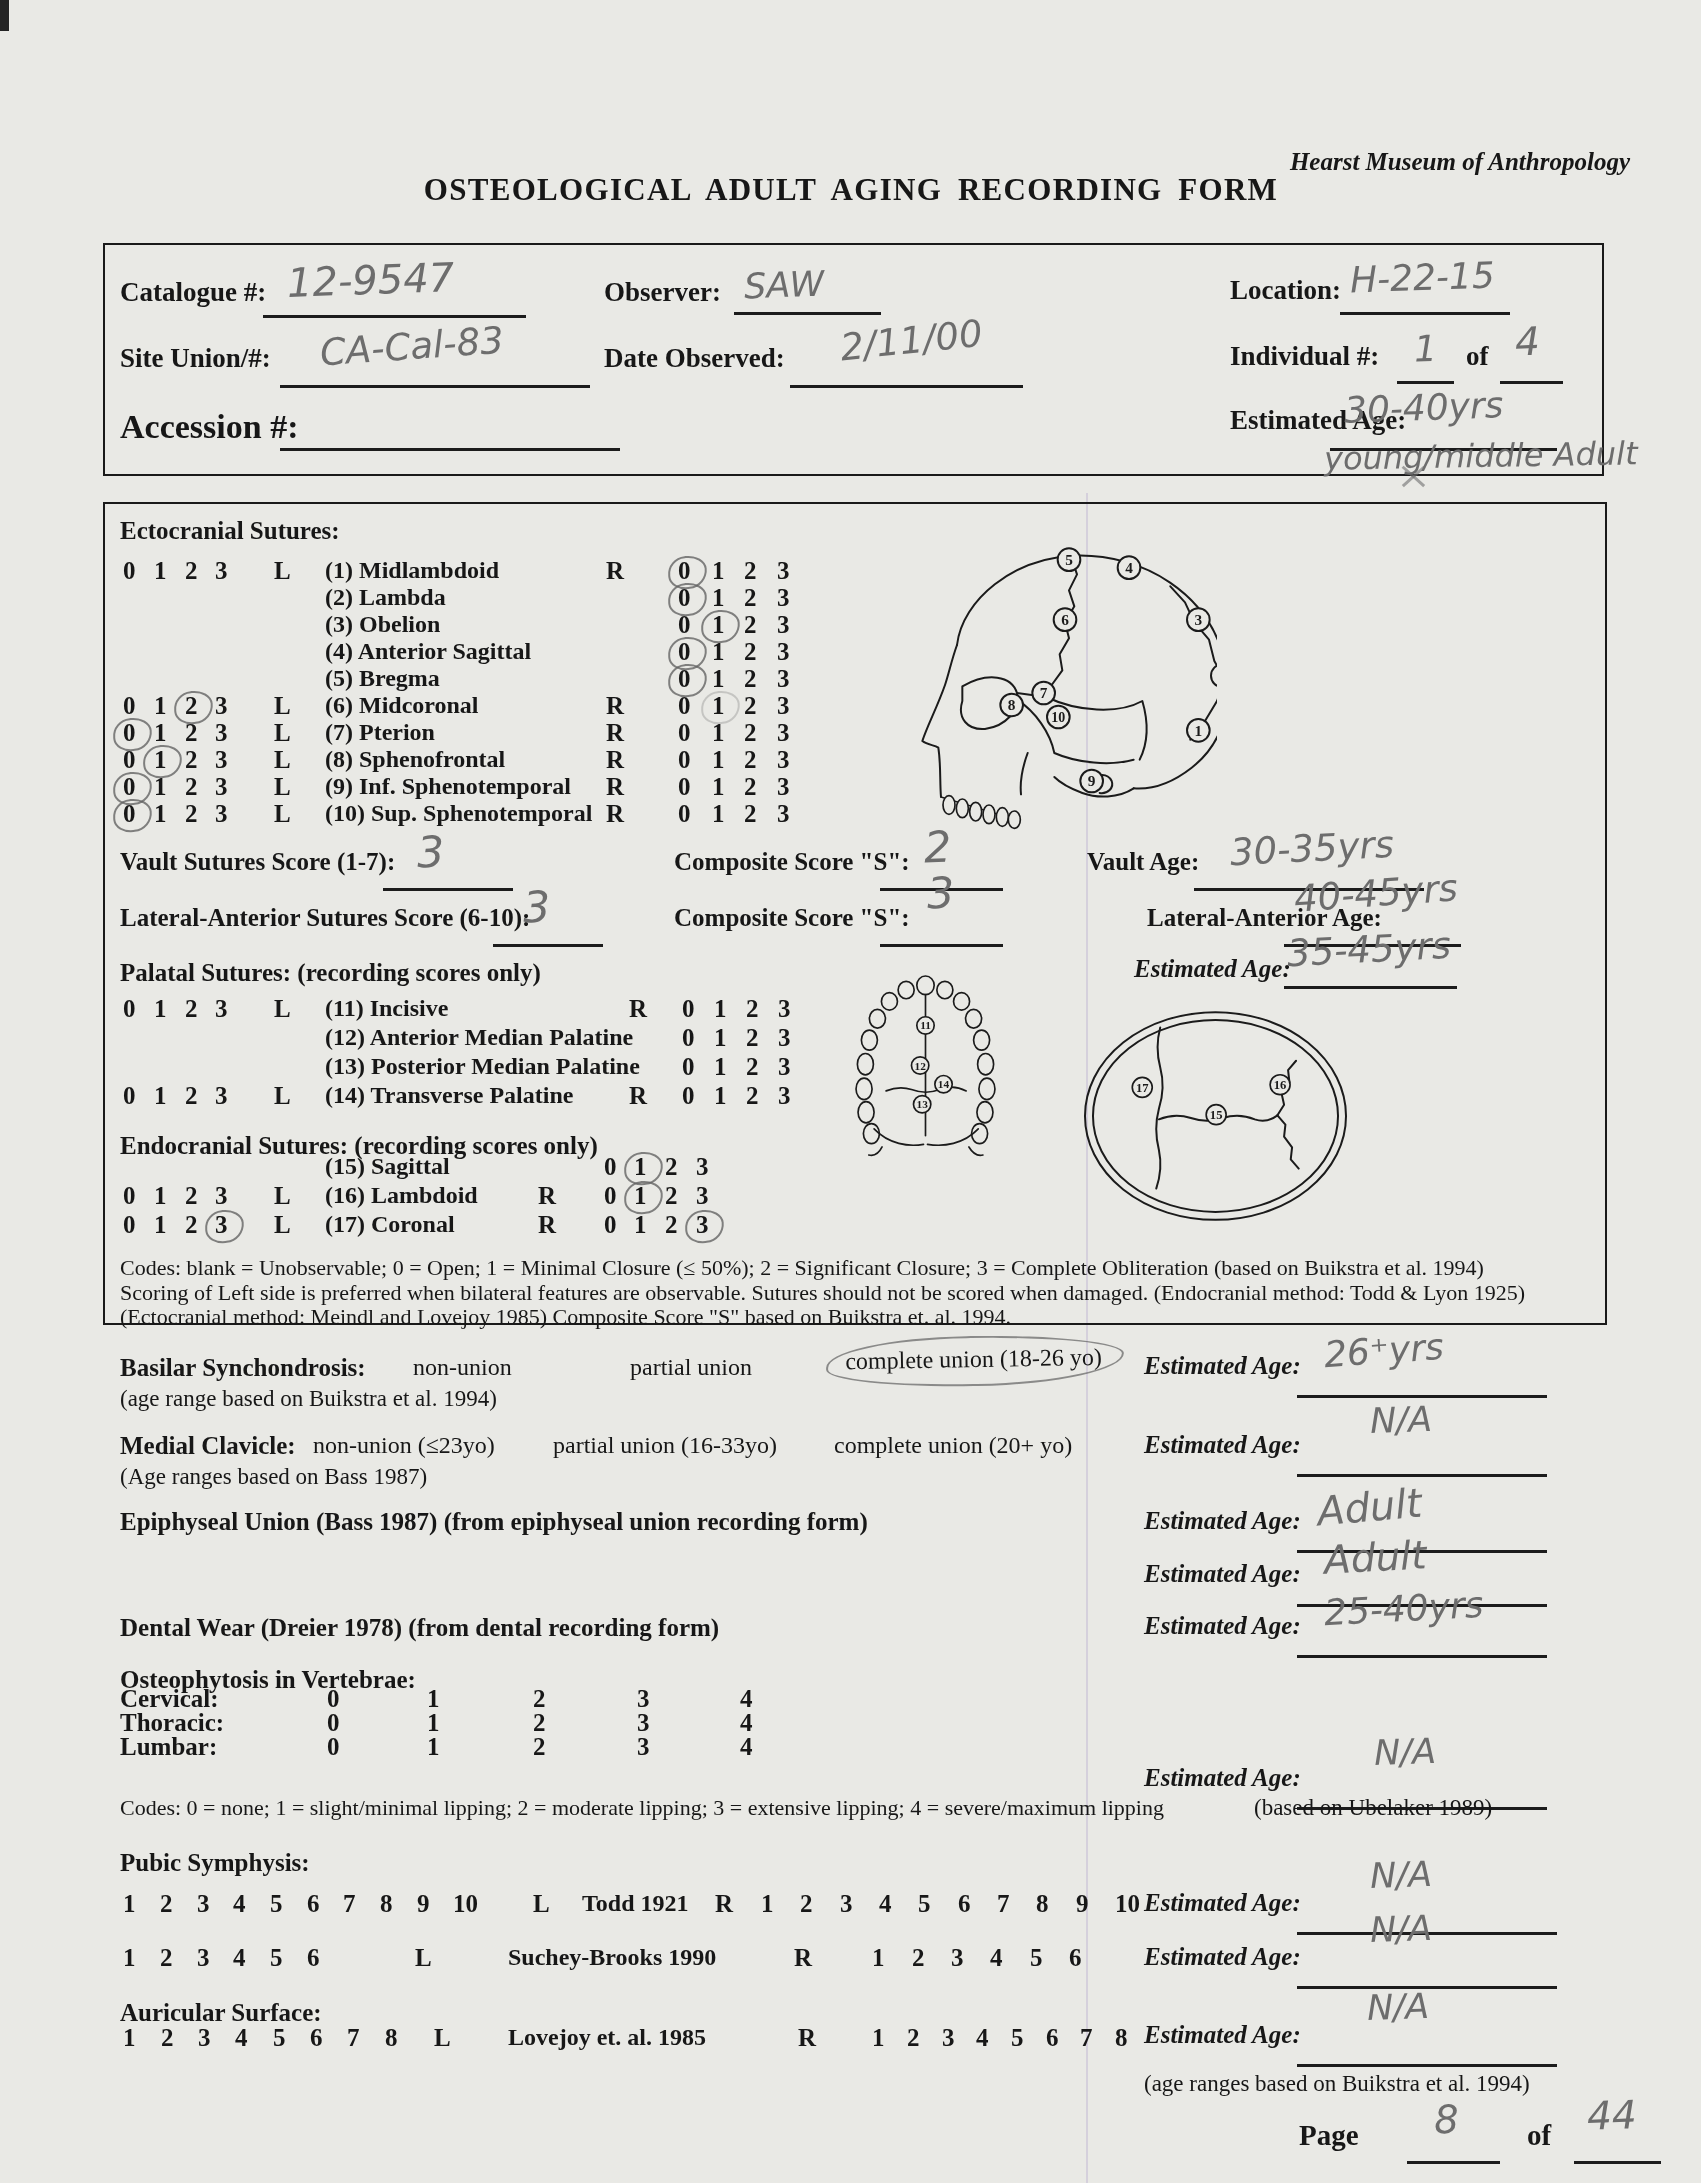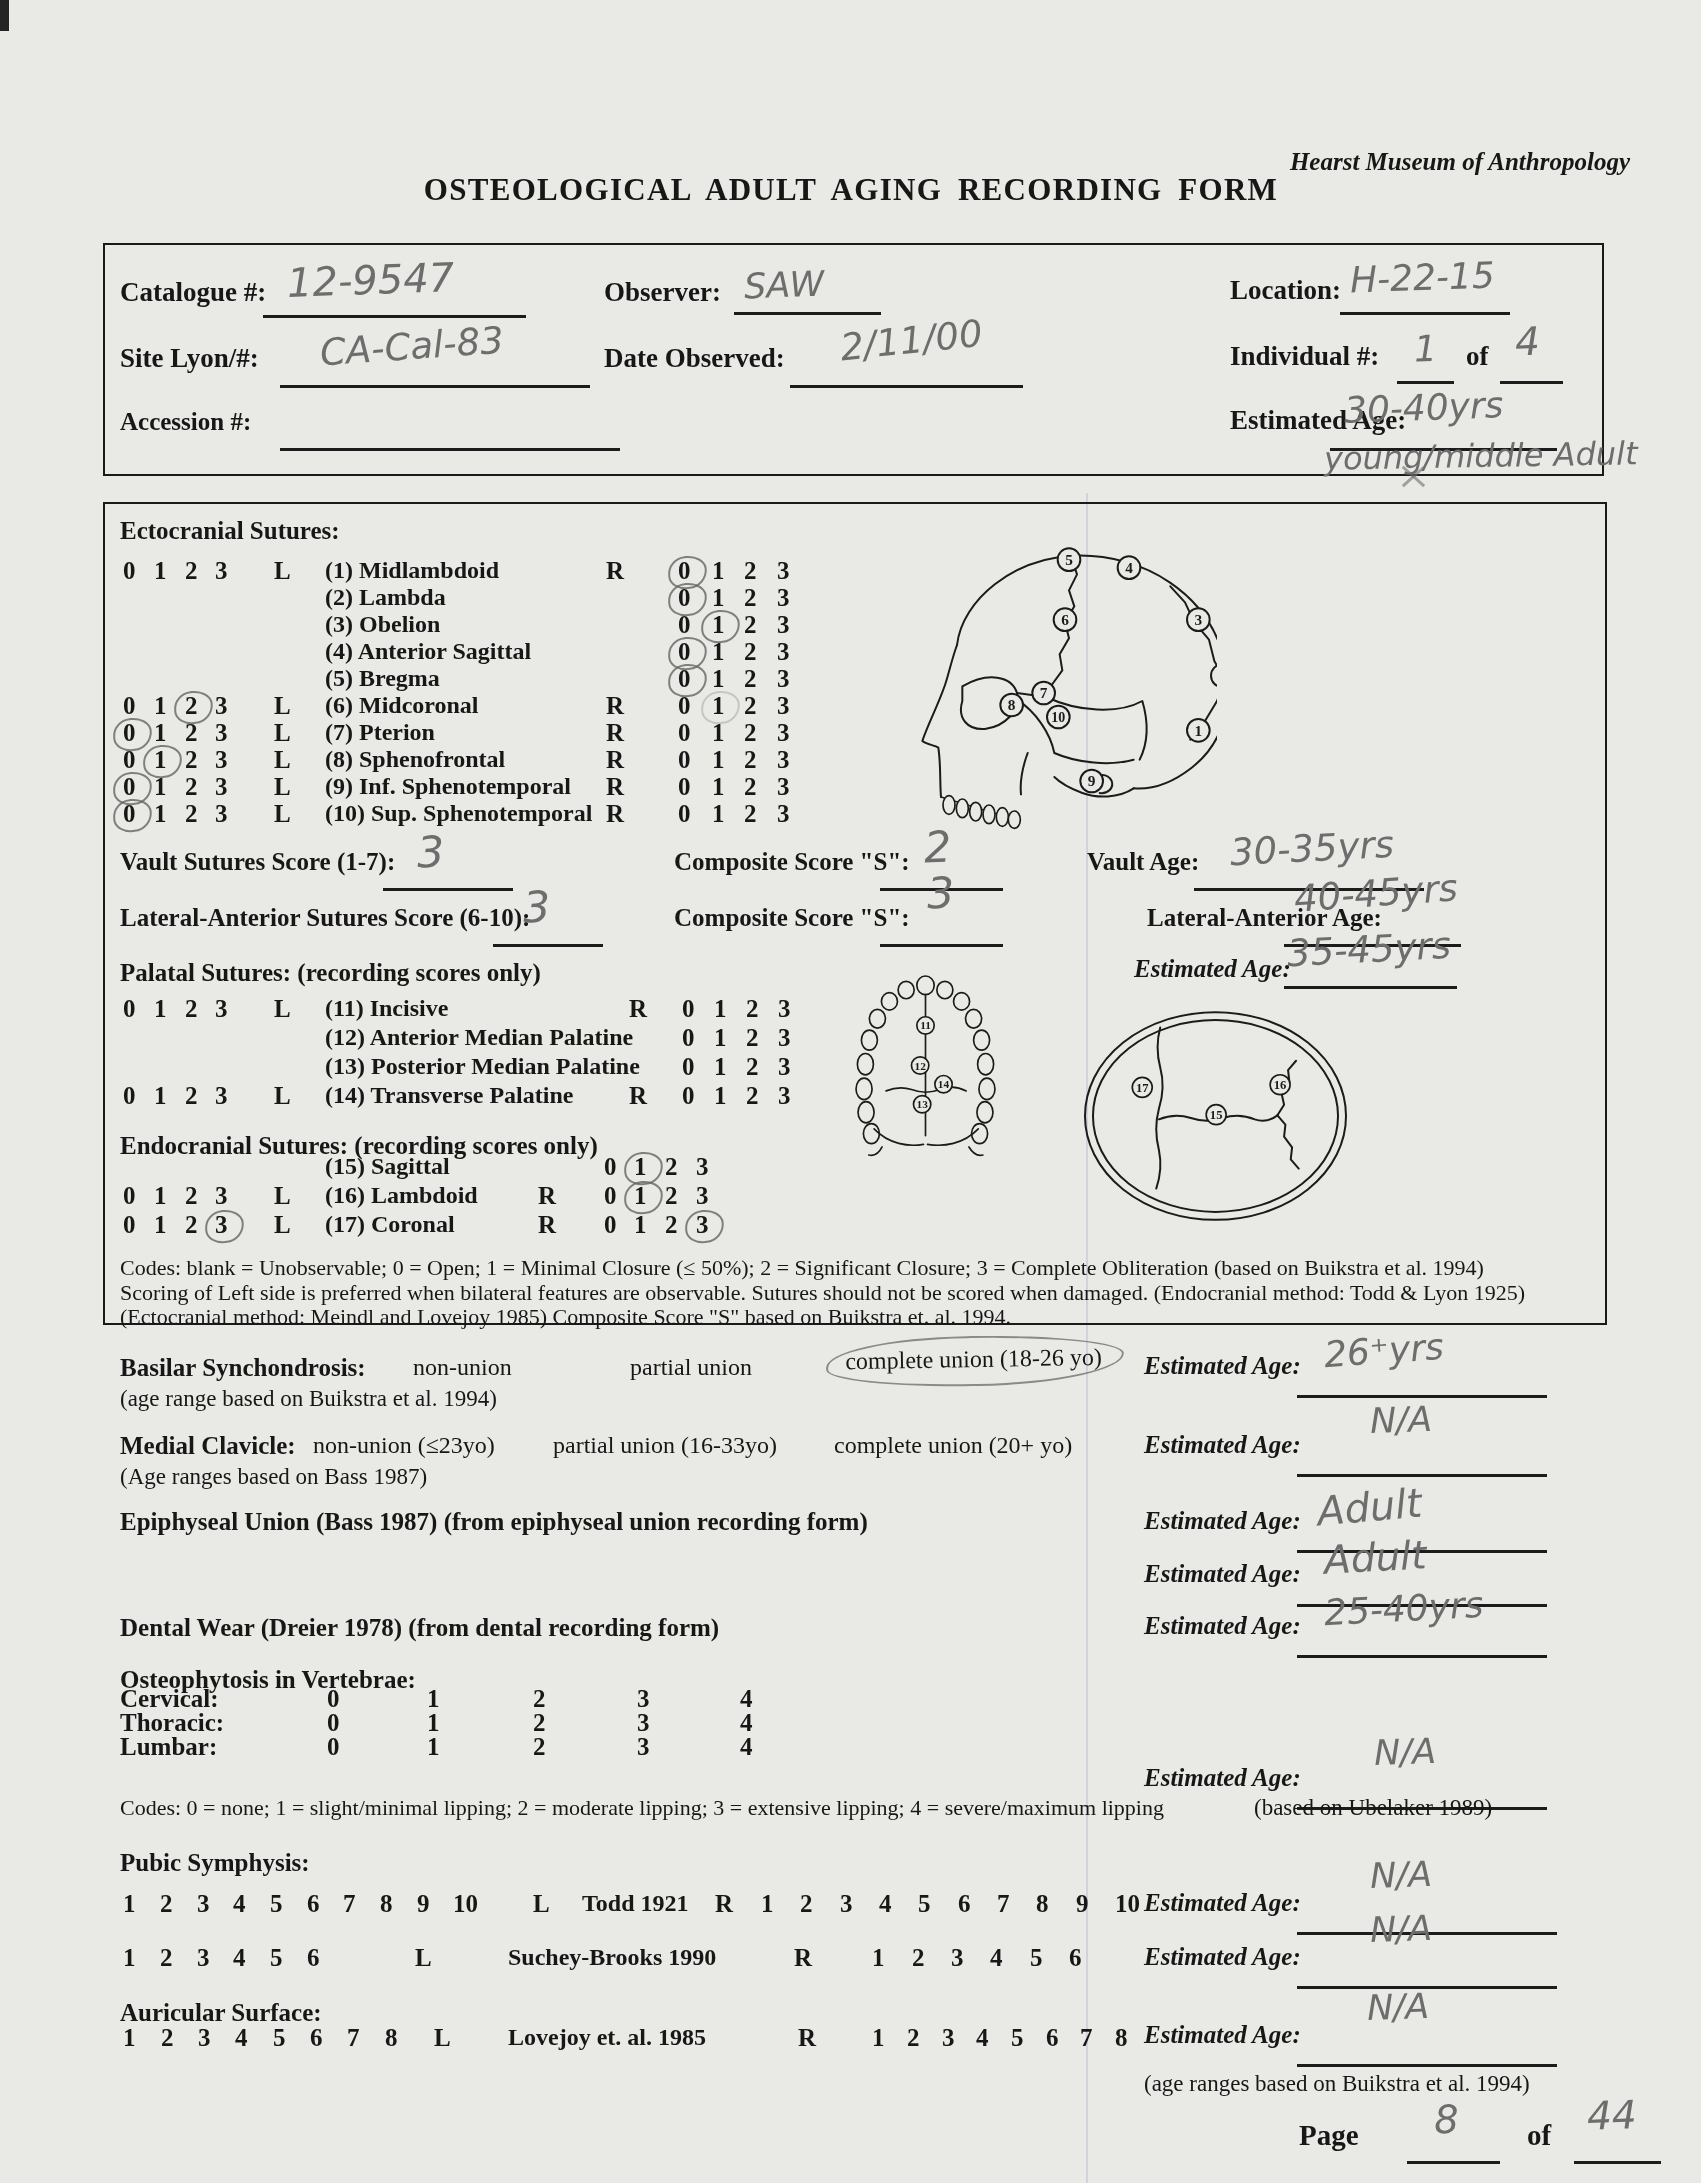--- a/index.html
+++ b/index.html
@@ -51,36 +51,36 @@
   <span class="hw" style="left:287px;top:257px;font-size:40px;">12-9547</span>
 
   <span class="lbl" style="left:604px;top:277px;font-size:27px;">Observer:</span>
   <div class="ul" style="left:734px;top:312px;width:147px;"></div>
   <span class="hw" style="left:744px;top:265px;font-size:35px;">SAW</span>
 
   <span class="lbl" style="left:1230px;top:275px;font-size:27px;">Location:</span>
   <div class="ul" style="left:1340px;top:312px;width:170px;"></div>
   <span class="hw" style="left:1350px;top:257px;font-size:36px;">H-22-15</span>
 
-  <span class="lbl" style="left:120px;top:343px;font-size:27px;">Site Lyon/#:</span>
+  <span class="lbl" style="left:120px;top:343px;font-size:27px;">Site Union/#:</span>
   <div class="ul" style="left:280px;top:385px;width:310px;"></div>
   <span class="hw" style="left:320px;top:325px;font-size:37px;transform:rotate(-4deg);">CA-Cal-83</span>
 
   <span class="lbl" style="left:604px;top:343px;font-size:27px;">Date Observed:</span>
   <div class="ul" style="left:790px;top:385px;width:233px;"></div>
   <span class="hw" style="left:840px;top:319px;font-size:37px;transform:rotate(-6deg);">2/11/00</span>
 
   <span class="lbl" style="left:1230px;top:341px;font-size:27px;">Individual #:</span>
   <div class="ul" style="left:1397px;top:381px;width:57px;"></div>
   <span class="lbl" style="left:1466px;top:341px;font-size:27px;">of</span>
   <div class="ul" style="left:1500px;top:381px;width:63px;"></div>
   <span class="hw" style="left:1414px;top:328px;font-size:36px;">1</span>
   <span class="hw" style="left:1515px;top:319px;font-size:39px;">4</span>
 
-  <span class="lbl" style="left:120px;top:408px;font-size:25px;">Accession #:</span>
+  <span class="lbl" style="left:120px;top:408px;font-size:34px;">Accession #:</span>
   <div class="ul" style="left:280px;top:448px;width:340px;"></div>
 
   <span class="lbl" style="left:1230px;top:405px;font-size:27px;">Estimated Age:</span>
   <div class="ul" style="left:1330px;top:448px;width:227px;"></div>
   <span class="hw" style="left:1344px;top:387px;font-size:36px;">30-40yrs</span>
   <span class="hw" style="left:1324px;top:437px;font-size:32px;transform:rotate(-1deg);">young/middle Adult</span>
   <div class="pencil-stroke" style="left:1399px;top:475px;width:29px;transform:rotate(-42deg);"></div>
   <div class="pencil-stroke" style="left:1399px;top:475px;width:29px;transform:rotate(42deg);"></div>
 
 

